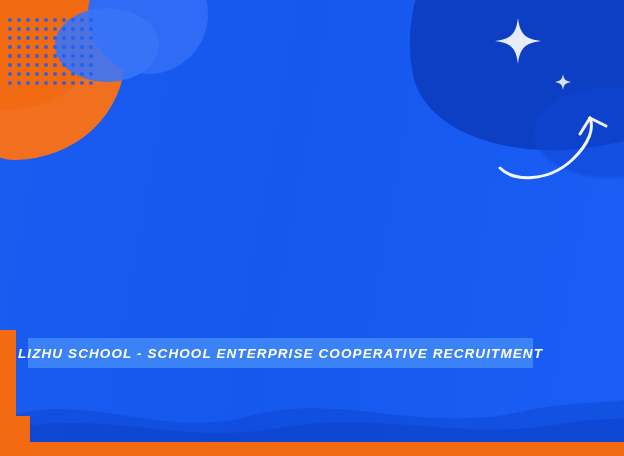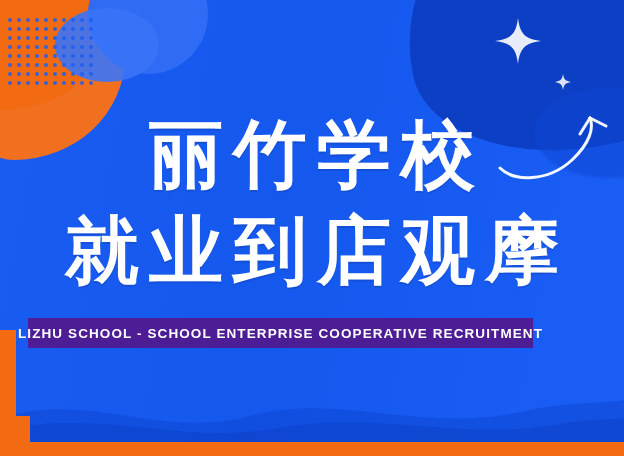--- a/index.html
+++ b/index.html
@@ -168,27 +168,28 @@
     padding-left: 10px;
   }
   .line2 {
     font-size: 74px;
     margin-top: 22px;
     padding-left: 10px;
   }
   .subtitle-bar {
     position: absolute;
     left: 28px;
-    top: 318px;
+    top: 338px;
     width: 505px;
     height: 30px;
-    background: #4c1d95;
+    background: #3b82f6;
     display: flex;
     align-items: center;
     justify-content: center;
+    font-style: italic;
   }
   .subtitle-text {
     color: #ffffff;
     font-size: 13.5px;
     font-weight: bold;
     letter-spacing: 1.1px;
     white-space: nowrap;
   }
 </style>
 </head>
@@ -305,22 +306,18 @@
 
   <svg class="bottom-wave" viewBox="0 0 624 70" preserveAspectRatio="none">
     <path d="M0 46 C 90 18, 160 68, 250 44 C 340 20, 420 62, 520 40 C 570 29, 600 32, 624 28 L624 70 L0 70 Z" fill="#0f47d4" opacity="0.55"></path>
     <path d="M0 58 C 110 36, 180 74, 280 56 C 380 38, 460 70, 560 52 C 595 46, 612 48, 624 46 L624 70 L0 70 Z" fill="#0c3fc4" opacity="0.45"></path>
   </svg>
 
   <div class="orange-strip-left"></div>
   <div class="orange-bottom-block"></div>
   <div class="orange-strip-bottom"></div>
 
-  <div class="headline-wrap">
-    <div class="line1">丽竹学校</div>
-    <div class="line2">就业到店观摩</div>
-  </div>
 
   <div class="subtitle-bar">
     <span class="subtitle-text">LIZHU SCHOOL - SCHOOL ENTERPRISE COOPERATIVE RECRUITMENT</span>
   </div>
 
 </div>
 
 </body></html>

